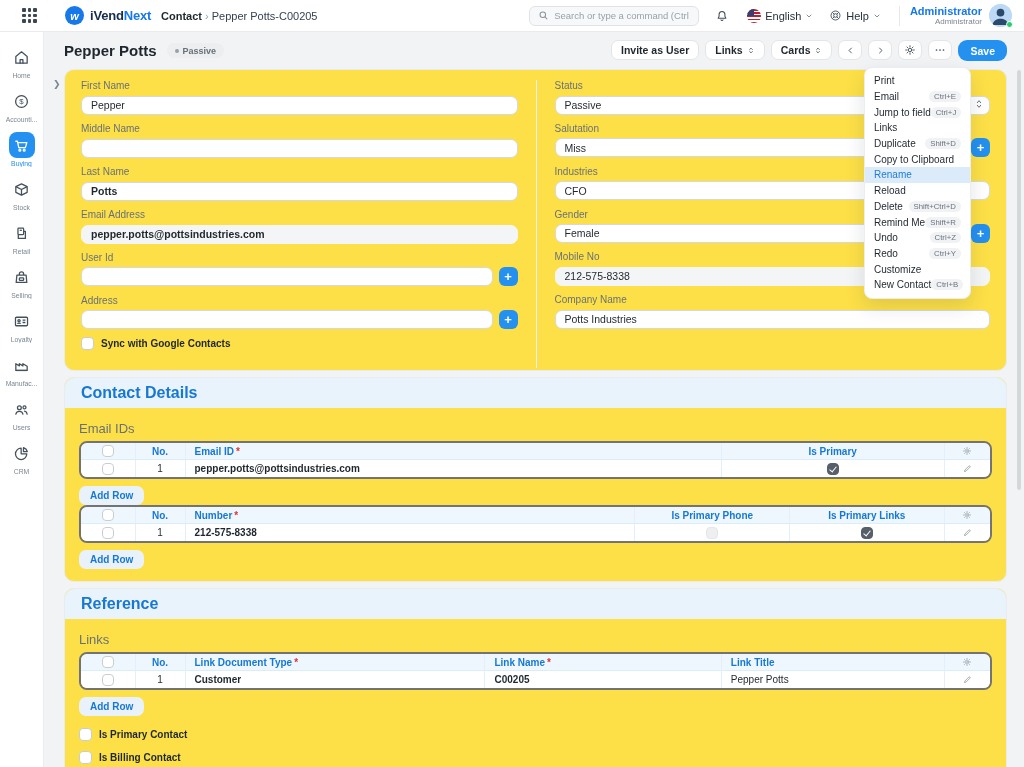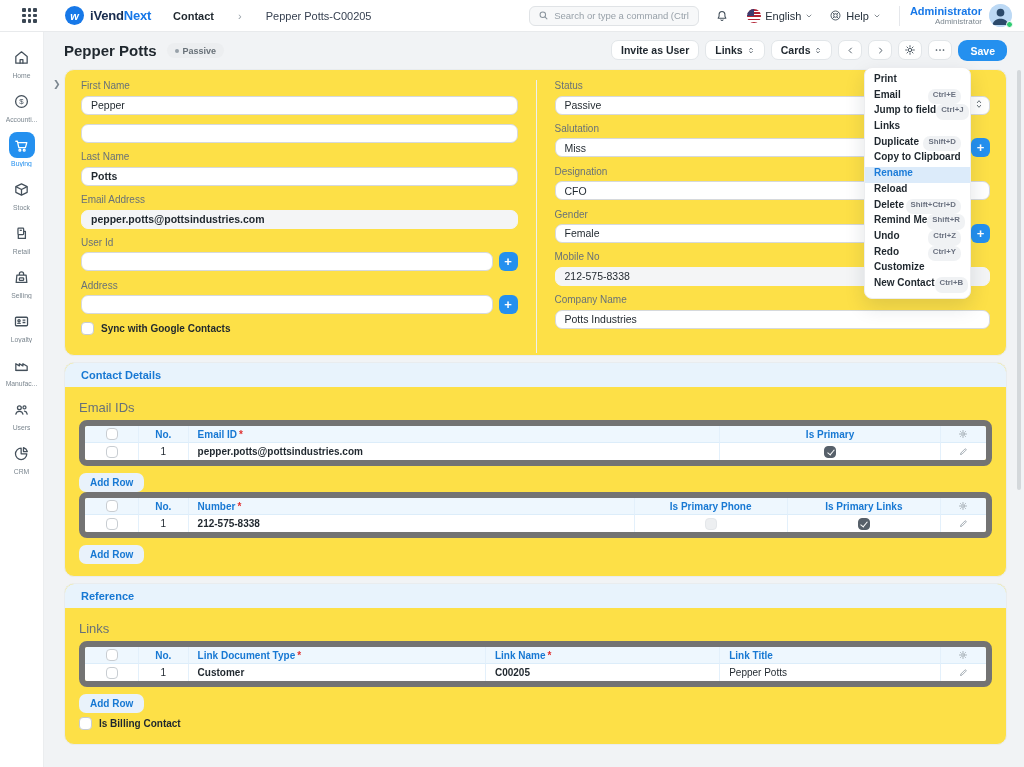--- a/index.html
+++ b/index.html
@@ -9,21 +9,21 @@
   
   .topbar { height:32px; background:#fff; border-bottom:1px solid #e8eaec;
     display:flex; align-items:center; padding:0 12px; position:relative; z-index:20; }
   .grid-icon { width:15px; height:15px; display:grid; grid-template-columns:repeat(3,1fr); gap:2px; margin:0 0 0 10px; cursor:pointer; }
   .grid-icon span { background:#3b4754; border-radius:1px; }
   .logo { display:flex; align-items:center; gap:6px; margin-left:28px; cursor:pointer; }
   .logo-mark { width:19px; height:19px; border-radius:50%; background:#1778e8; color:#fff;
     display:flex; align-items:center; justify-content:center; font-size:11px; font-weight:bold; font-style:italic; }
   .logo-text { font-size:13px; font-weight:800; color:#172b4d; letter-spacing:-.2px; }
   .logo-text .nxt { color:#1778e8; }
-  .breadcrumb { margin-left:22px; display:flex; align-items:flex-start; gap:24px; font-size:11px; }
+  .breadcrumb { margin-left:10px; display:flex; align-items:flex-start; gap:3px; font-size:11px; }
   .breadcrumb .root { font-weight:700; color:#1f272e; cursor:pointer; }
   .breadcrumb .sep { color:#98a1a9; }
   .breadcrumb .cur { color:#374151; }
   .tb-spacer { flex:1; }
   .search-box { width:170px; height:20px; background:#f7f8f9; border:1px solid #e0e3e6; border-radius:6px;
     display:flex; align-items:center; gap:5px; padding:0 8px; margin-right:16px; }
   .search-box input { border:none; outline:none; background:transparent; font-size:9.5px; color:#374151; width:100%;
     font-family:"Liberation Sans",sans-serif; }
   .search-box input::placeholder { color:#98a1a9; }
   .tb-ic { color:#44505b; display:flex; align-items:center; cursor:pointer; }
@@ -66,21 +66,21 @@
   .toolbar { display:flex; gap:6px; }
   .btn { background:#fff; border:1px solid #e2e6e9; border-radius:7px; height:20px; padding:0 9px;
     font-size:10.5px; font-weight:600; color:#1f272e; display:flex; align-items:center; gap:4px; cursor:pointer;
     font-family:"Liberation Sans",sans-serif; }
   .btn.icon-only { width:24px; padding:0; justify-content:center; color:#44505b; }
   .btn-save { background:#2490ef; border:none; color:#fff; border-radius:9px; padding:0 12px; height:21px; }
 
   
   .card { background:#fde047; border:1px solid #e9ecee; border-radius:10px; margin-bottom:6px; }
   .card.pad { padding:10px 16px 2px; }
-  .section-head { background:#e8f3fc; color:#1778d3; font-size:11px; font-weight:700;
+  .section-head { background:#e8f3fc; color:#1778d3; font-size:16px; font-weight:700;
     padding:6px 16px; border-radius:9px 9px 0 0; }
   .section-body { padding:6px 14px 12px; }
 
   .form-grid { display:grid; grid-template-columns:1fr 1fr; }
   .fcol { padding-bottom:8px; }
   .fcol.left { padding-right:18px; }
   .fcol.right { border-left:1px solid #edeff1; padding-left:18px; }
   .field { margin-bottom:8.5px; }
   .field label { display:block; font-size:10px; color:#687178; margin-bottom:4px; }
   .ctrl { display:flex; align-items:center; gap:6px; }
@@ -98,43 +98,43 @@
     position:relative; cursor:pointer; }
   .cb.checked { background:#57606a; border-color:#57606a; }
   .cb.checked::after { content:""; position:absolute; left:4px; top:1.5px; width:3.5px; height:6.5px;
     border:solid #fff; border-width:0 1.6px 1.6px 0; transform:rotate(40deg); }
   .cb.muted { background:#edeff1; border-color:#e4e7ea; }
   .check-row span { font-size:10px; font-weight:600; color:#1f272e; }
 
   
   .tbl-label { font-size:13px; color:#687178; margin:7px 0 5px; }
   table.grid { width:100%; border-collapse:separate; border-spacing:0; table-layout:fixed;
-    border:6px solid #737373; border-radius:8px; overflow:hidden; }
+    border:2px solid #737373; border-radius:8px; overflow:hidden; }
   table.grid th, table.grid td { border-right:1px solid #e3f0fb; font-size:10px; height:17px;
     padding:0 9px; vertical-align:middle; background:#fff; }
   table.grid th:last-child, table.grid td:last-child { border-right:none; }
   table.grid th { background:#eef7fe; color:#1778d3; font-weight:700; text-align:left;
     border-bottom:1px solid #dcedfa; }
   table.grid .c { text-align:center; }
   table.grid td.main-val { font-weight:700; }
   .req { color:#e03131; margin-left:2px; }
   .cb-cell { display:flex; justify-content:center; }
   .cb.sm { width:12px; height:12px; }
   .cb.sm.checked::after { left:3.5px; top:1px; width:3px; height:6px; }
   .gear-ic, .pencil-ic { color:#9aa3ab; display:flex; justify-content:center; }
   .pencil-ic { color:#8a949d; cursor:pointer; }
   .add-row { margin-top:7px; background:#e9f2fb; color:#1778d3; border:none; border-radius:7px;
     font-size:10px; font-weight:600; padding:4px 11px; cursor:pointer; font-family:"Liberation Sans",sans-serif; }
 
   
   .ctx-menu { position:absolute; left:864px; top:67px; width:107px; background:#fff;
     border:1px solid #ecedef; border-radius:8px; box-shadow:0 8px 20px rgba(25,39,52,.13);
     padding:5px 0; z-index:50; }
-  .ctx-item { height:15.7px; display:flex; justify-content:space-between;
-    padding:0 9px; font-size:10px; color:#1f272e; cursor:pointer; white-space:nowrap;font-weight:bold; }
+  .ctx-item { height:15.7px; display:flex; align-items:center; justify-content:space-between;
+    padding:0 9px; font-size:10px; color:#1f272e; cursor:pointer; white-space:nowrap; }
   .ctx-item .kbd { background:#f0f2f4; border-radius:7px; padding:1px 5px; font-size:7.8px; color:#6b7280; }
   .ctx-item.hl { background:#dcebfa; color:#1c7cd9; }
 
   .v-scroll { position:absolute; right:3px; top:38px; width:4px; height:420px; background:#d4d8db; border-radius:2px; }
 
   svg { display:block; }
 </style>
 </head>
 <body>
 
@@ -367,20 +367,21 @@
     </div>
 
     <div class="card pad">
       <div class="form-grid">
         <div class="fcol left">
           <div class="field">
             <label>First Name</label>
             <input class="inp" value="Pepper" style="">
           </div>
           <div class="field">
+            <label>Middle Name</label>
             <input class="inp" value="" style="">
           </div>
           <div class="field">
             <label>Last Name</label>
             <input class="inp bold" value="Potts" style="">
           </div>
           <div class="field">
             <label>Email Address</label>
             <input class="inp ro bold" readonly="" value="pepper.potts@pottsindustries.com" style="">
           </div>
@@ -417,21 +418,21 @@
             </div>
           </div>
           <div class="field">
             <label>Salutation</label>
             <div class="ctrl">
               <input class="inp" value="Miss" style="">
               <button class="plus-btn">+</button>
             </div>
           </div>
           <div class="field">
-            <label>Designation</label>
+            <label>Industries</label>
             <input class="inp" value="CFO" style="">
           </div>
           <div class="field">
             <label>Gender</label>
             <div class="ctrl">
               <input class="inp" value="Female" style="">
               <button class="plus-btn">+</button>
             </div>
           </div>
           <div class="field">
@@ -611,20 +612,24 @@
                     <svg width="9" height="9" viewBox="0 0 24 24" fill="none" stroke="currentColor" stroke-width="2" stroke-linejoin="round">
                       <path d="m4 20 1-4L15.5 5.5a2.1 2.1 0 0 1 3 3L8 19z"></path>
                     </svg>
                   </span>
                 </td>
           </tr>
         </tbody>
           </table>
         <button class="add-row">Add Row</button>
 
+        <div class="check-row" style="margin-top:12px">
+          <span class="cb"></span>
+          <span>Is Primary Contact</span>
+        </div>
         <div class="check-row" style="margin-bottom:2px">
           <span class="cb"></span>
           <span>Is Billing Contact</span>
         </div>
       </div>
     </div>
 
     <span class="v-scroll"></span>
   </div>
 </div>

